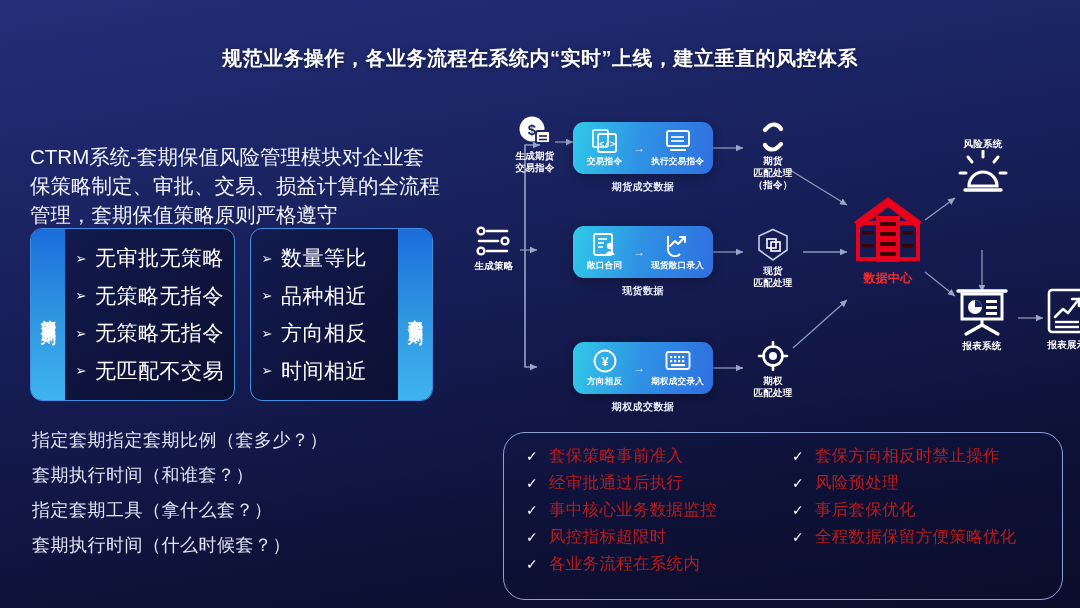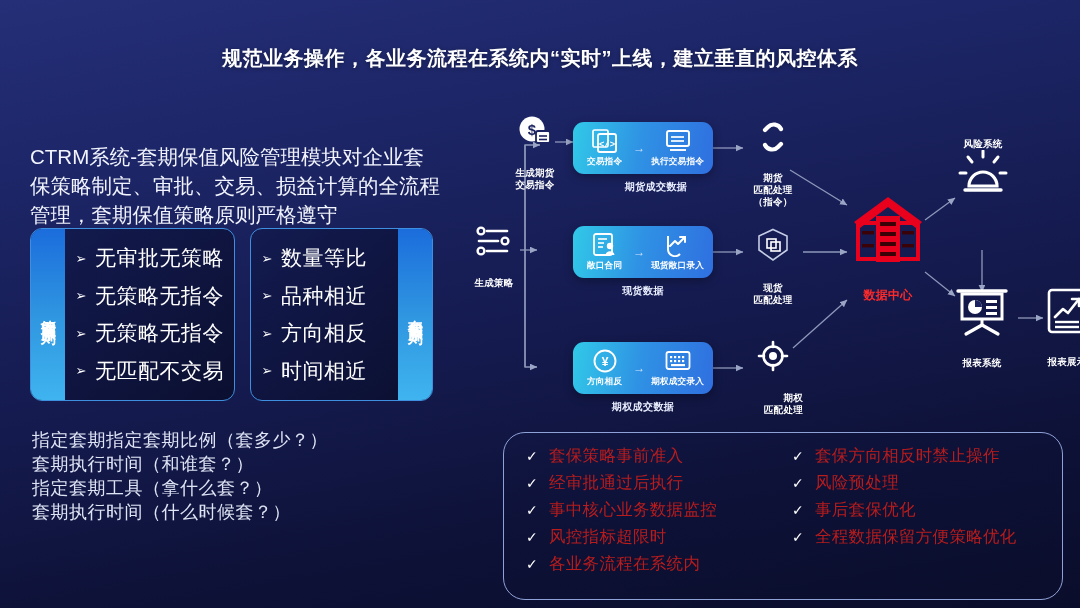--- a/index.html
+++ b/index.html
@@ -55,33 +55,33 @@
   .panel-item { display: flex; align-items: center; gap: 8px; }
   .panel-item .arrow {
     color: #ffffff; font-size: 13px; line-height: 1; width: 12px;
     flex: 0 0 12px; text-align: center;
   }
   .panel-item .txt { font-size: 21px; color: #fff; letter-spacing: .5px; }
 
   
   .questions {
     position: absolute; left: 32px; top: 428px; width: 420px;
-    display: flex; flex-direction: column; 
+    display: flex; flex-direction: column; gap: 11px;
   }
   .q-line {
     font-family: "DejaVu Serif", "Liberation Serif", serif;
     font-size: 18px; color: #dfe4f5; letter-spacing: .5px;
   }
 
   
   .diagram { position: absolute; left: 455px; top: 100px; width: 625px; height: 330px; }
   .node { position: absolute; text-align: center; }
   .node .lbl {
     font-size: 9.5px; font-weight: bold; color: #ffffff; line-height: 1.28;
-    letter-spacing: .3px; margin-top: 20px; white-space: pre-line;
+    letter-spacing: .3px; margin-top: 3px; white-space: pre-line;
   }
   .node .lbl.red { color: #ff2a2a; font-size: 12px; }
   svg.ic { display: block; margin: 0 auto; }
 
   .card {
     position: absolute;
     border-radius: 11px;
     background: linear-gradient(100deg, #31c9e8 0%, #2f92e4 48%, #2f6fe0 100%);
     display: flex; align-items: center; justify-content: center;
     gap: 6px; padding: 7px 9px;
@@ -245,21 +245,21 @@
       <div class="card-half">
         <svg class="ic" width="26" height="24" viewBox="0 0 26 24">
           <rect x="2" y="2" width="22" height="15" rx="2" fill="none" stroke="#fff" stroke-width="1.9"></rect>
           <line x1="6" y1="8" x2="19" y2="8" stroke="#fff" stroke-width="1.7"></line>
           <line x1="6" y1="12" x2="19" y2="12" stroke="#fff" stroke-width="1.7"></line>
           <line x1="5" y1="21" x2="21" y2="21" stroke="#fff" stroke-width="1.9"></line>
         </svg>
         <span class="clbl">执行交易指令</span>
       </div>
     </div>
-    <div class="card-caption" style="left:131px; top:80px; width:140px;">期货成交数据</div>
+    <div class="card-caption" style="left:118px; top:80px; width:140px;">期货成交数据</div>
 
     <div class="card" style="left:118px; top:126px; width:140px; height:52px;">
       <div class="card-half">
         <svg class="ic" width="26" height="24" viewBox="0 0 26 24">
           <rect x="2" y="1" width="18" height="21" rx="2" fill="none" stroke="#fff" stroke-width="1.8"></rect>
           <line x1="6" y1="6" x2="15" y2="6" stroke="#fff" stroke-width="1.6"></line>
           <line x1="6" y1="10" x2="12" y2="10" stroke="#fff" stroke-width="1.6"></line>
           <line x1="6" y1="14" x2="11" y2="14" stroke="#fff" stroke-width="1.6"></line>
           <circle cx="18" cy="13" r="3.2" fill="#fff"></circle>
           <path d="M13.5,22 a4.6,4.6 0 0,1 9,0 z" fill="#fff"></path>
@@ -319,21 +319,21 @@
     <div class="node" style="left:288px; top:128px; width:60px;">
       <svg class="ic" width="32" height="34" viewBox="0 0 32 34">
         <path d="M16,1.5 L30,8 L30,22 L16,32 L2,22 L2,8 Z" fill="none" stroke="#c6cde6" stroke-width="1.6"></path>
         <rect x="10" y="11" width="9" height="9" fill="none" stroke="#fff" stroke-width="1.6"></rect>
         <rect x="14" y="14" width="9" height="9" fill="none" stroke="#fff" stroke-width="1.6"></rect>
       </svg>
       <div class="lbl">现货
 匹配处理</div>
     </div>
 
-    <div class="node" style="left:288px; top:240px; width:60px;text-align:right;">
+    <div class="node" style="left:288px; top:240px; width:60px;">
       <svg class="ic" width="32" height="32" viewBox="0 0 32 32">
         <circle cx="16" cy="16" r="9.5" fill="none" stroke="#fff" stroke-width="2.6"></circle>
         <circle cx="16" cy="16" r="4" fill="#fff"></circle>
         <g stroke="#fff" stroke-width="2.6" stroke-linecap="round">
           <line x1="16" y1="2" x2="16" y2="7"></line>
           <line x1="16" y1="25" x2="16" y2="30"></line>
           <line x1="2" y1="16" x2="7" y2="16"></line>
           <line x1="25" y1="16" x2="30" y2="16"></line>
         </g>
       </svg>

